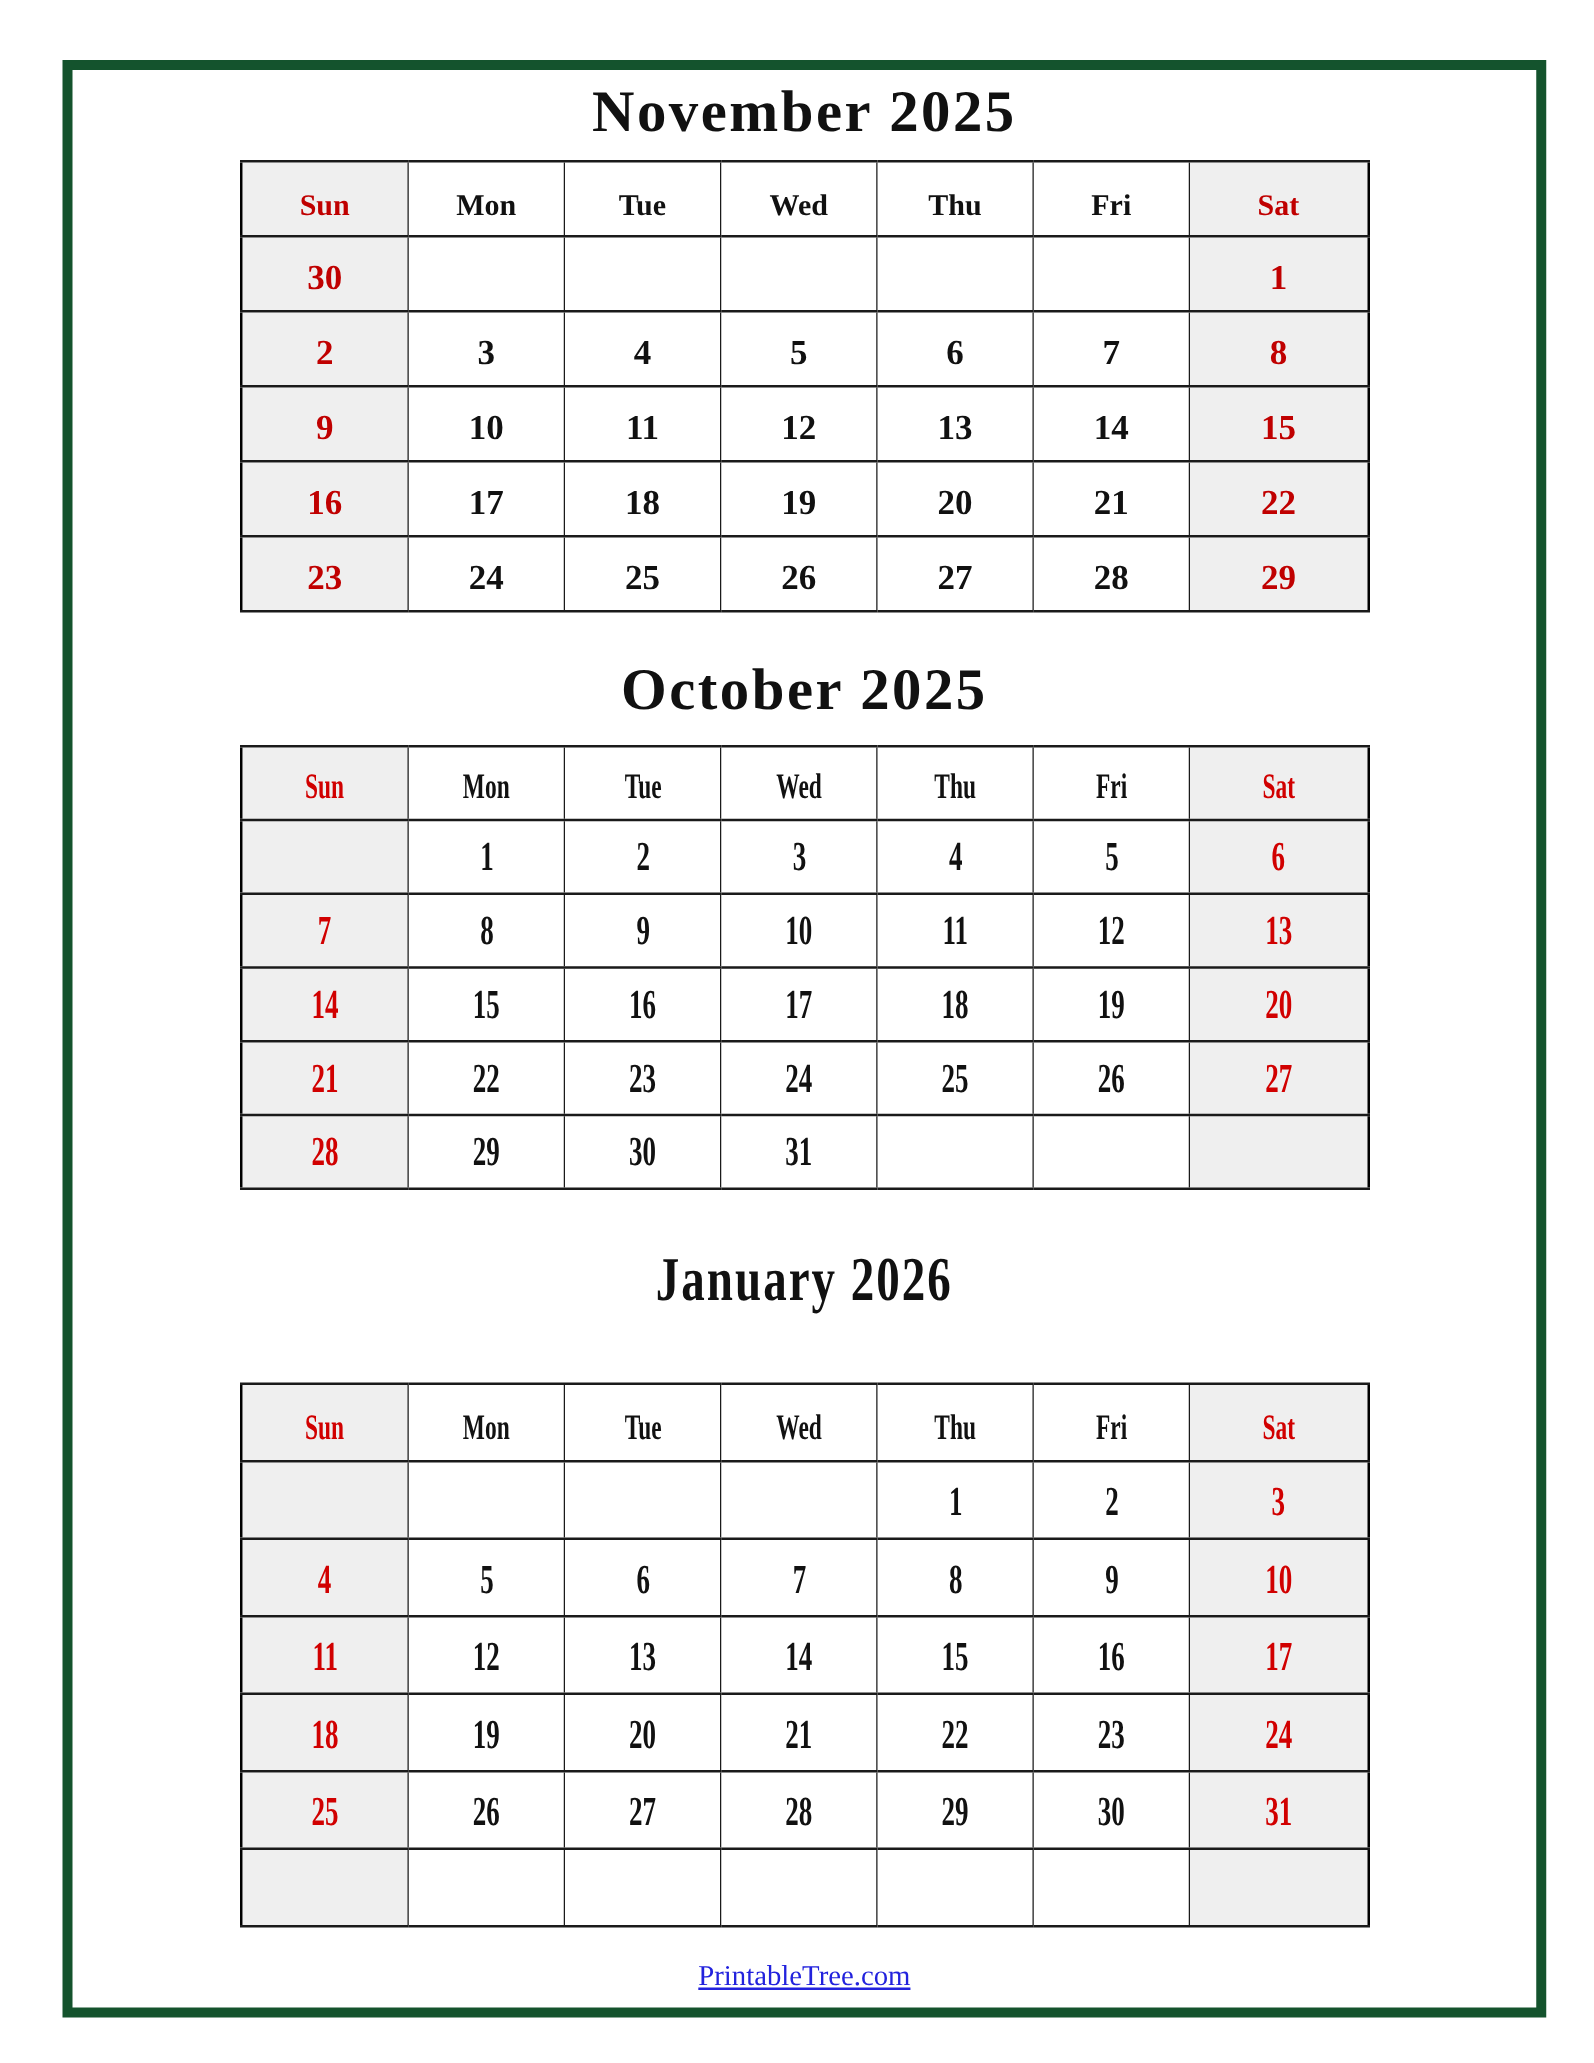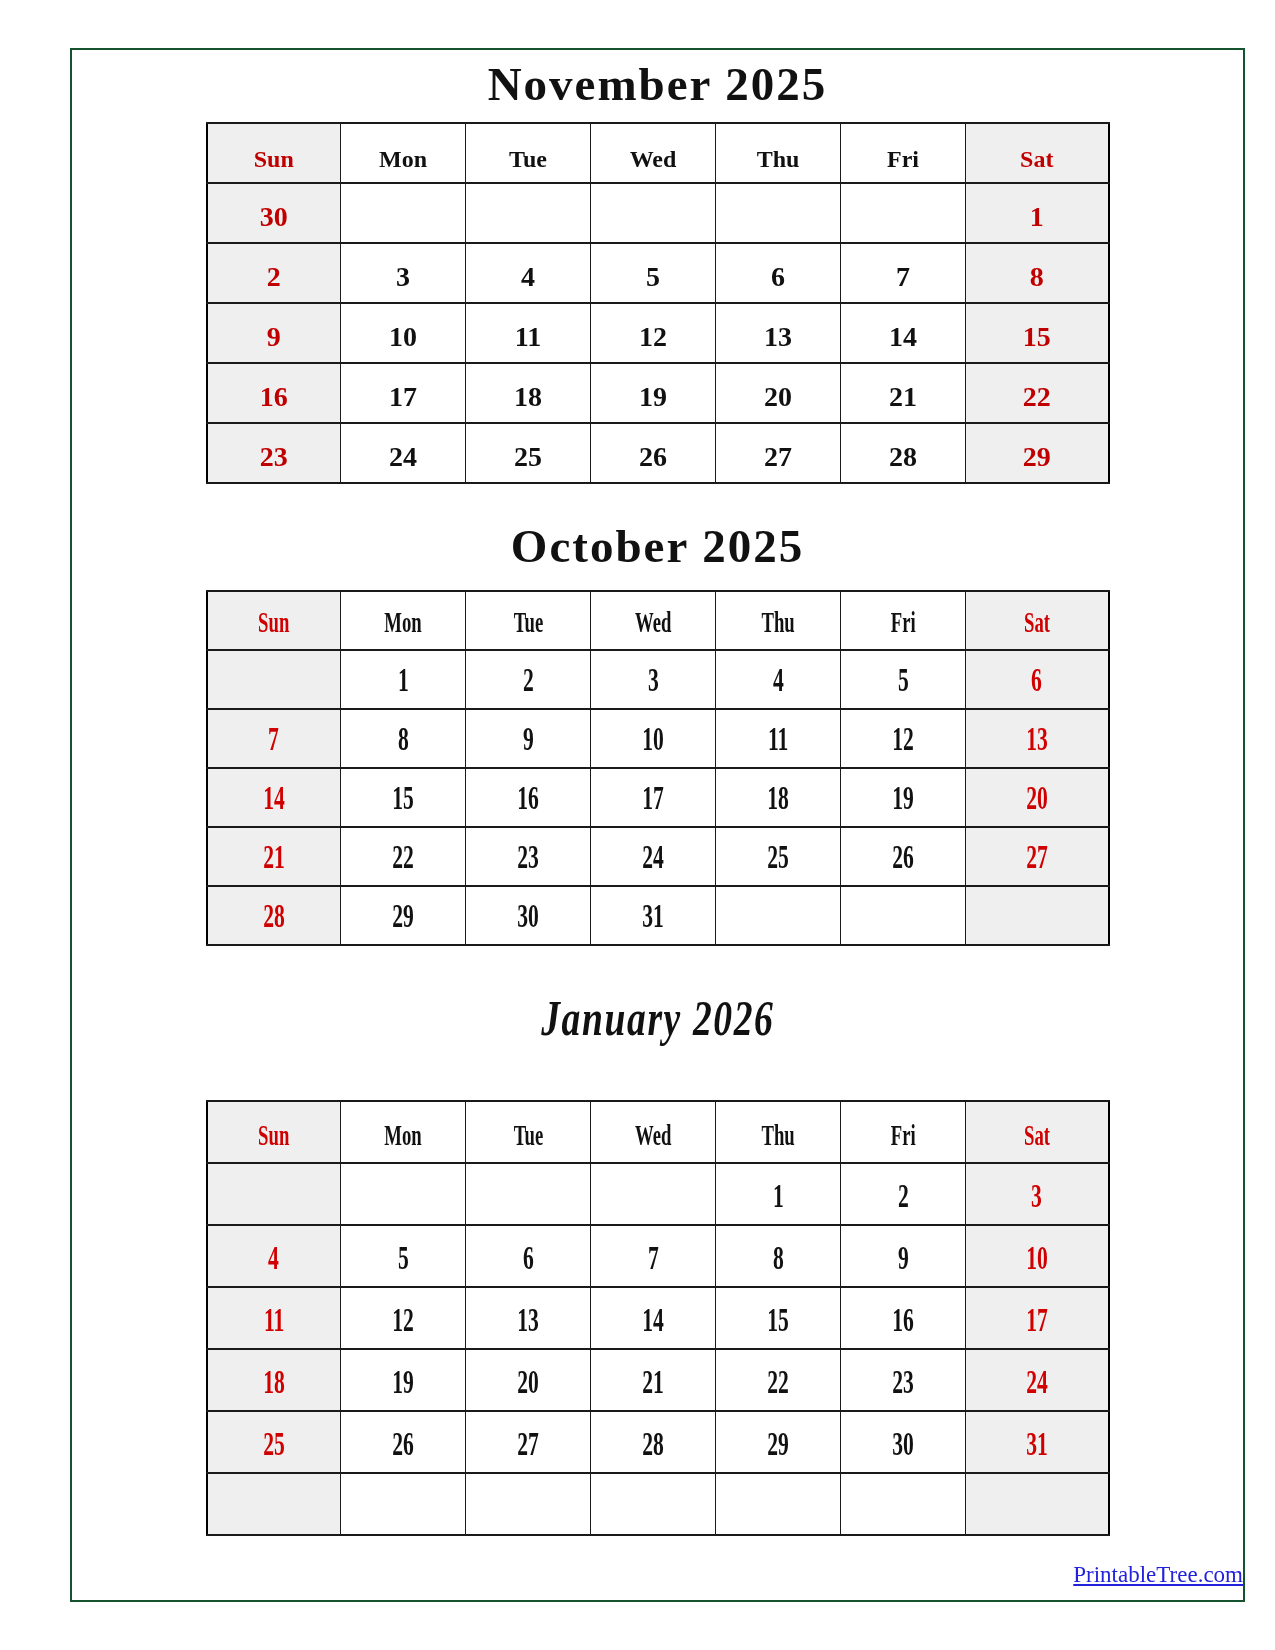--- a/index.html
+++ b/index.html
@@ -6,35 +6,34 @@
   .page{
     position:relative;
     width:1275px;height:1650px;
     background:#ffffff;
     font-family:"Liberation Serif", serif;
     overflow:hidden;
   }
   .frame{
     position:absolute;left:50px;top:48px;
     width:1171px;height:1550px;
-    border:2px solid #14532d;
+    border:8px solid #14532d;
     background:#ffffff;
-    margin-left:20px;
   }
   .month-title{
     margin:0;text-align:center;
     font-weight:bold;color:#111111;
     font-size:47px;line-height:64px;
     letter-spacing:2px;
   }
   .month-title span{display:inline-block;}
   .title-condensed span{transform:scale(0.80,1.06);}
   .m-nov .month-title{margin:2px 0 6px 0;}
   .m-dec .month-title{margin:30px 0 12px 0;}
-  .m-jan .month-title{margin:40px 0 50px 0;font-style:italic;}
+  .m-jan .month-title{margin:40px 0 50px 0;}
 
   table.cal{
     table-layout:fixed;
     width:904px;margin:0 auto;
     border-collapse:collapse;
     border:2px solid #000000;
     background:#ffffff;
     text-decoration:underline;
   }
   col.col-sun{width:134px;}
@@ -54,21 +53,21 @@
   .cal td{font-size:28px;}
   .we{background:#EFEFEF;}
   .m-nov .we{color:#C00000;}
   .m-dec .we,.m-jan .we{color:#D10000;}
   .cal th span,.cal td span{display:inline-block;}
   
   .m-dec .cal th span,.m-jan .cal th span{font-size:26px;transform:scale(0.72,1.10);transform-origin:center bottom;}
   .m-dec .cal td span,.m-jan .cal td span{font-size:30px;transform:scale(0.72,1.10);transform-origin:center bottom;}
 
   .footer{
-    text-align:right;margin-top:26px;
+    text-align:center;margin-top:26px;
   }
   .footer a{
     font-family:"Liberation Serif", serif;
     font-size:23px;color:#2222DD;
     text-decoration:underline;cursor:pointer;
   }
 </style>
 </head>
 <body>
 

